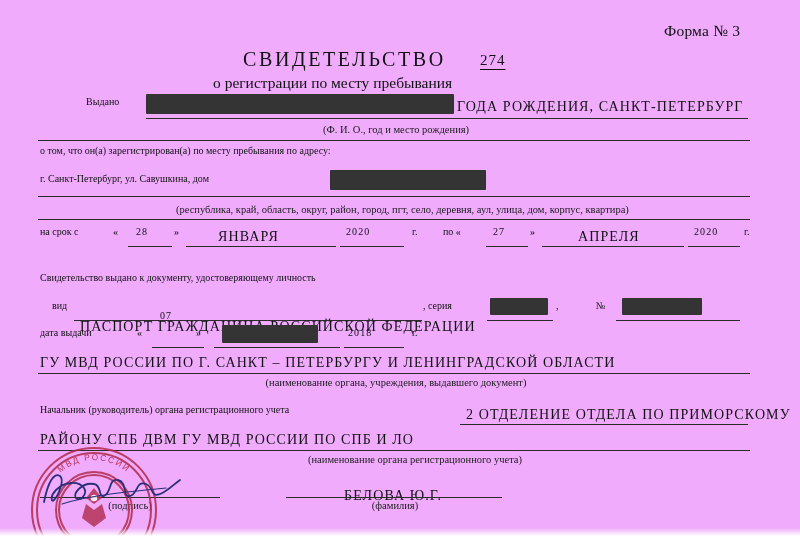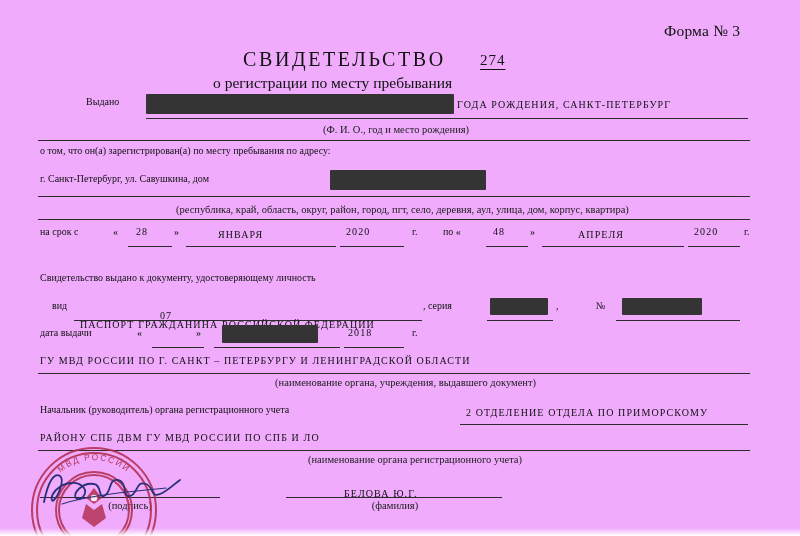--- a/index.html
+++ b/index.html
@@ -47,21 +47,21 @@
     letter-spacing: 2.6px;
     font-weight: 400;
   }
   .title-sub {
     font-size: 15.5px;
   }
   .body-txt {
     font-size: 10px;
   }
   .body-small {
-    font-size: 10px;
+    font-size: 14px;
   }
   .spaced {
     letter-spacing: 1.1px;
   }
   .handwrite-num {
     font-size: 15px;
     letter-spacing: 1px;
   }
 
   
@@ -124,21 +124,21 @@
   <div class="rule" style="left:38px; top:219px; width:712px;"></div>
 
   <div class="txt body-txt" style="left:40px; top:226px;">на срок с</div>
   <div class="txt body-txt" style="left:113px; top:226px;">«</div>
   <div class="txt body-txt spaced" style="left:136px; top:226px;">28</div>
   <div class="txt body-txt" style="left:174px; top:226px;">»</div>
   <div class="txt body-small spaced" style="left:218px; top:229px;">ЯНВАРЯ</div>
   <div class="txt body-txt spaced" style="left:346px; top:226px;">2020</div>
   <div class="txt body-txt" style="left:412px; top:226px;">г.</div>
   <div class="txt body-txt" style="left:443px; top:226px;">по «</div>
-  <div class="txt body-txt spaced" style="left:493px; top:226px;">48</div>
+  <div class="txt body-txt spaced" style="left:493px; top:226px;">27</div>
   <div class="txt body-txt" style="left:530px; top:226px;">»</div>
   <div class="txt body-small spaced" style="left:578px; top:229px;">АПРЕЛЯ</div>
   <div class="txt body-txt spaced" style="left:694px; top:226px;">2020</div>
   <div class="txt body-txt" style="left:744px; top:226px;">г.</div>
 
   <div class="rule" style="left:128px; top:246px; width:44px;"></div>
   <div class="rule" style="left:186px; top:246px; width:150px;"></div>
   <div class="rule" style="left:340px; top:246px; width:64px;"></div>
   <div class="rule" style="left:486px; top:246px; width:42px;"></div>
   <div class="rule" style="left:542px; top:246px; width:142px;"></div>
@@ -163,21 +163,21 @@
   <div class="txt body-txt" style="left:196px; top:327px;">»</div>
   <div class="redact" style="left:222px; top:325px; width:96px; height:18px;"></div>
   <div class="txt body-txt spaced" style="left:348px; top:327px;">2018</div>
   <div class="txt body-txt" style="left:412px; top:327px;">г.</div>
   <div class="rule" style="left:152px; top:347px; width:52px;"></div>
   <div class="rule" style="left:214px; top:347px; width:126px;"></div>
   <div class="rule" style="left:344px; top:347px; width:60px;"></div>
 
   <div class="txt body-small spaced" style="left:40px; top:355px;">ГУ  МВД  РОССИИ  ПО  Г. САНКТ – ПЕТЕРБУРГУ  И  ЛЕНИНГРАДСКОЙ ОБЛАСТИ</div>
   <div class="rule" style="left:38px; top:373px; width:712px;"></div>
-  <div class="caption" style="left:256px; top:377px; width:280px;text-align:right;">(наименование органа, учреждения, выдавшего документ)</div>
+  <div class="caption" style="left:256px; top:377px; width:280px;">(наименование органа, учреждения, выдавшего документ)</div>
 
   <div class="txt body-txt" style="left:40px; top:404px;">Начальник (руководитель) органа регистрационного учета</div>
   <div class="txt body-small spaced" style="left:466px; top:407px;">2 ОТДЕЛЕНИЕ ОТДЕЛА  ПО ПРИМОРСКОМУ</div>
   <div class="rule" style="left:460px; top:424px; width:288px;"></div>
   <div class="txt body-small spaced" style="left:40px; top:432px;">РАЙОНУ СПБ ДВМ  ГУ  МВД  РОССИИ  ПО  СПБ  И  ЛО</div>
   <div class="rule" style="left:38px; top:450px; width:712px;"></div>
   <div class="caption" style="left:290px; top:454px; width:250px;">(наименование органа регистрационного учета)</div>
 
   <div class="rule" style="left:40px; top:497px; width:180px;"></div>
   <div class="caption" style="left:90px; top:500px; width:80px;">(подпись)</div>

